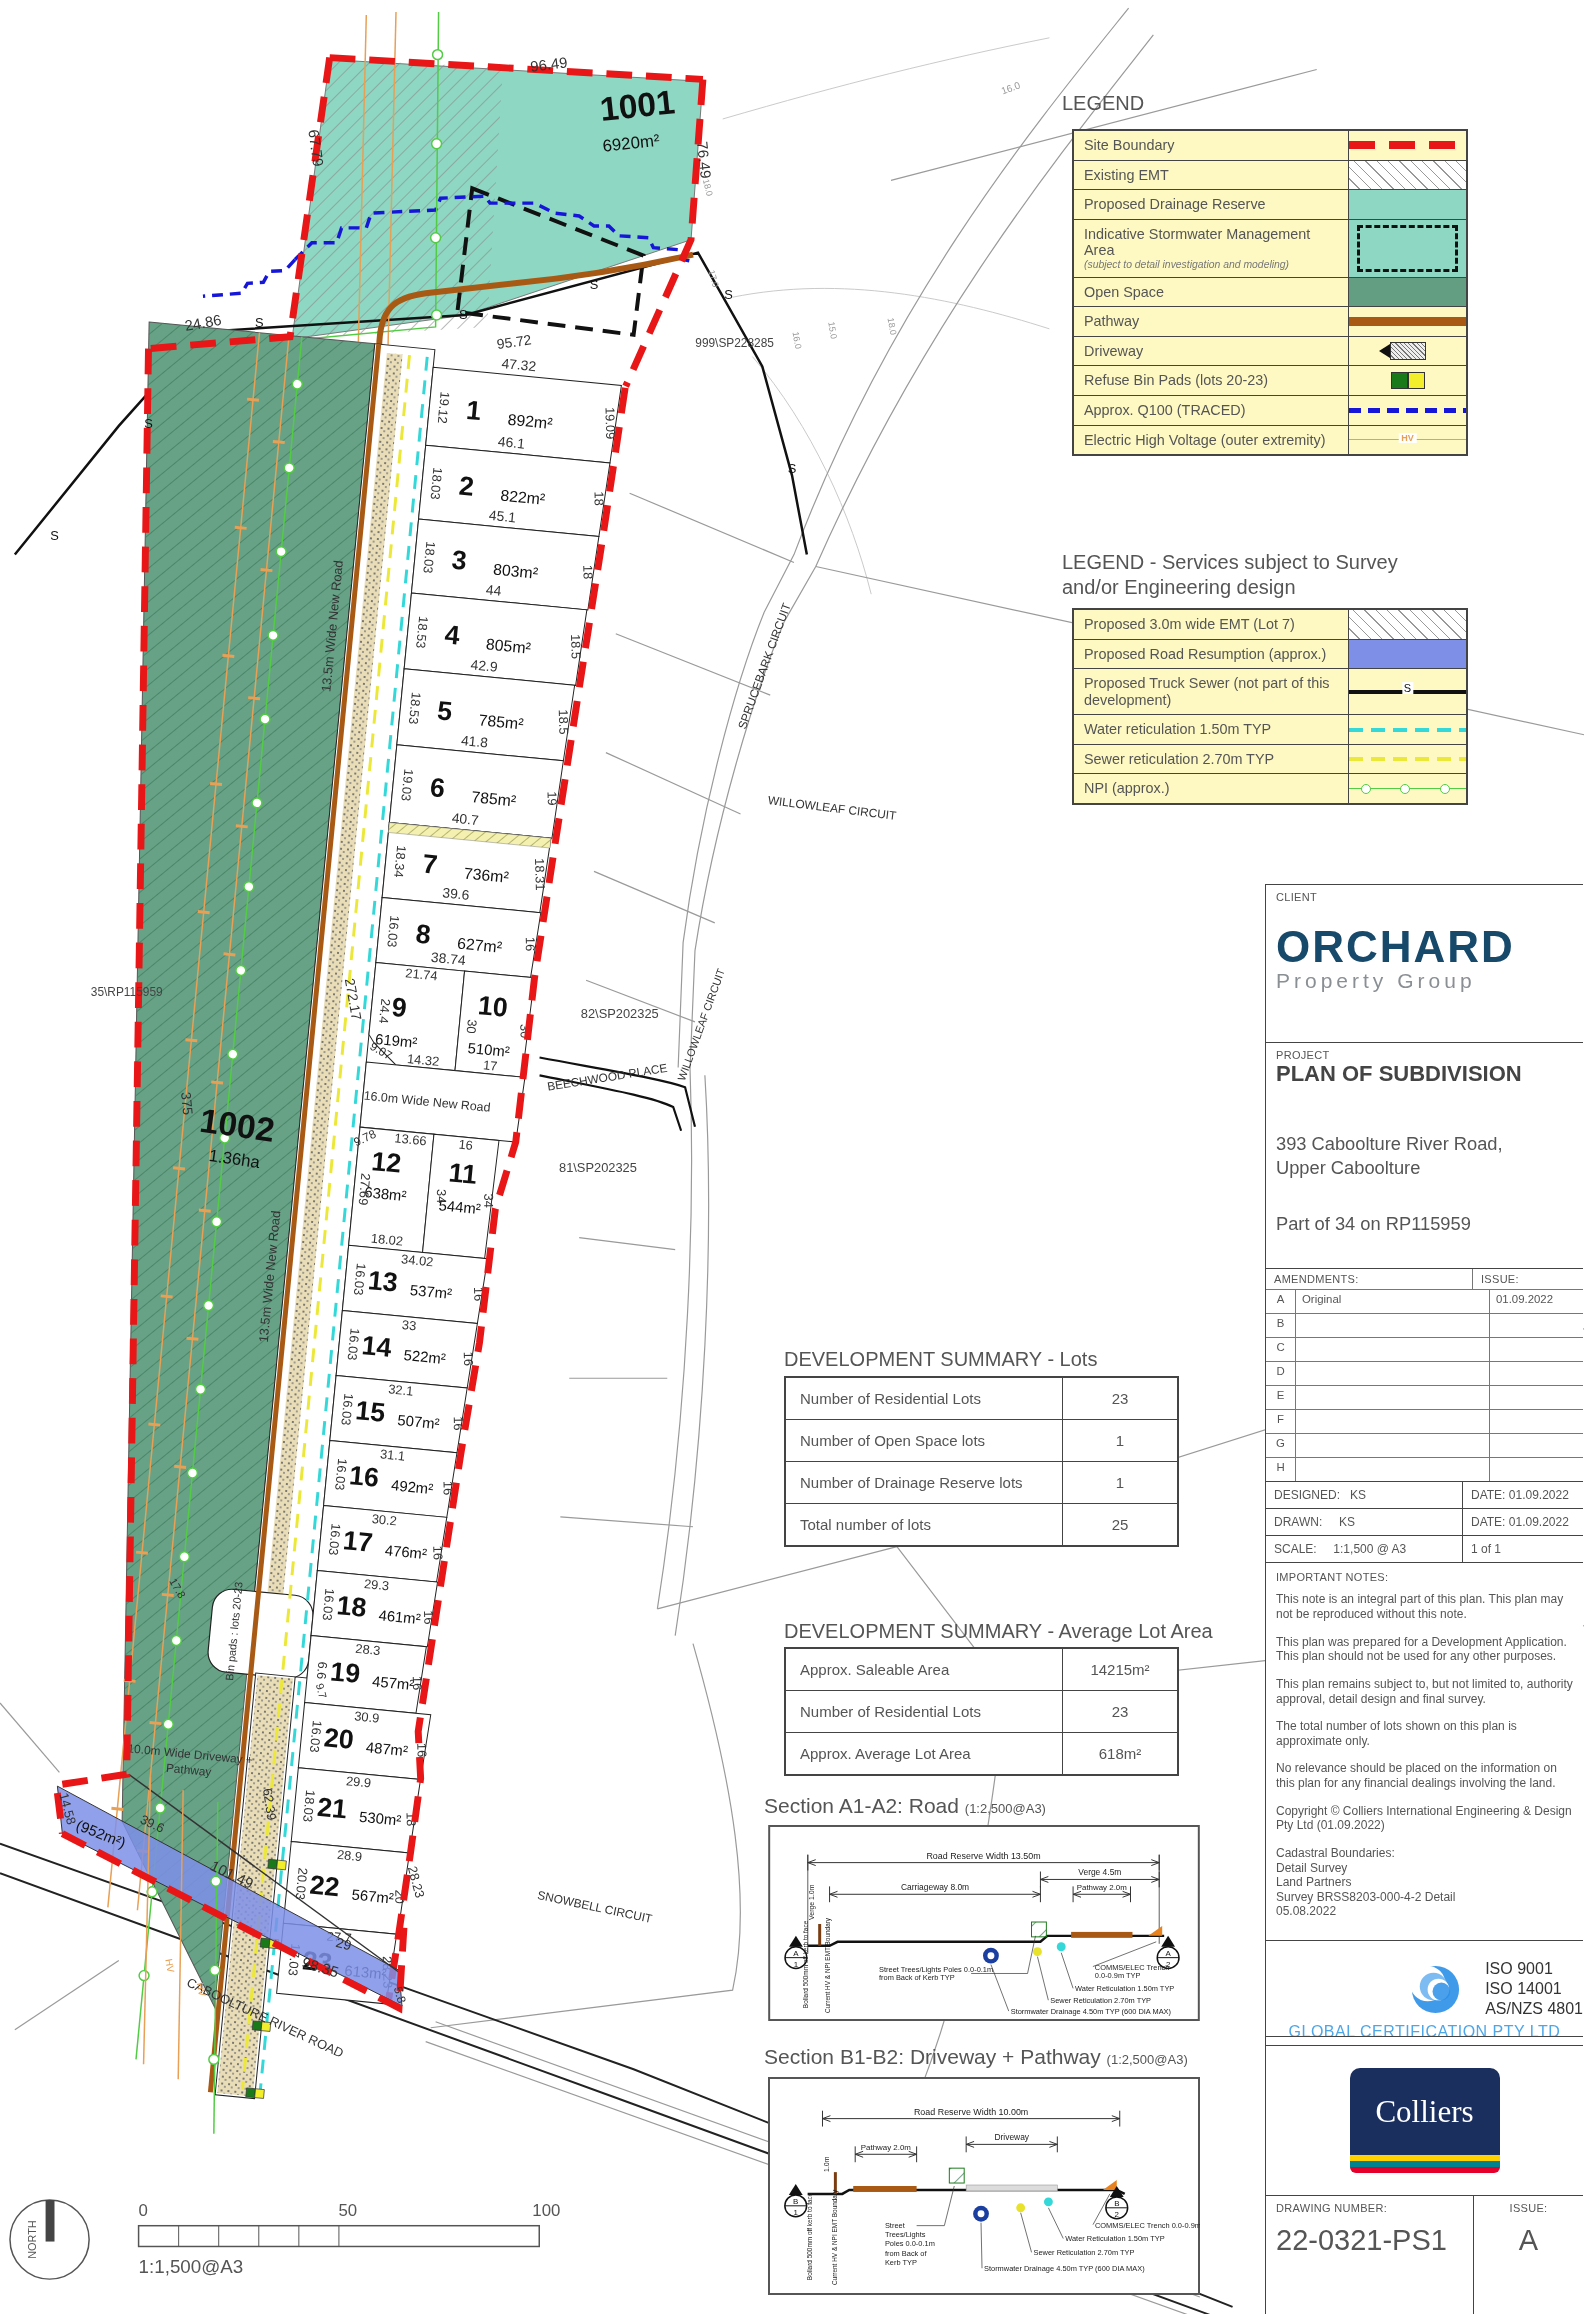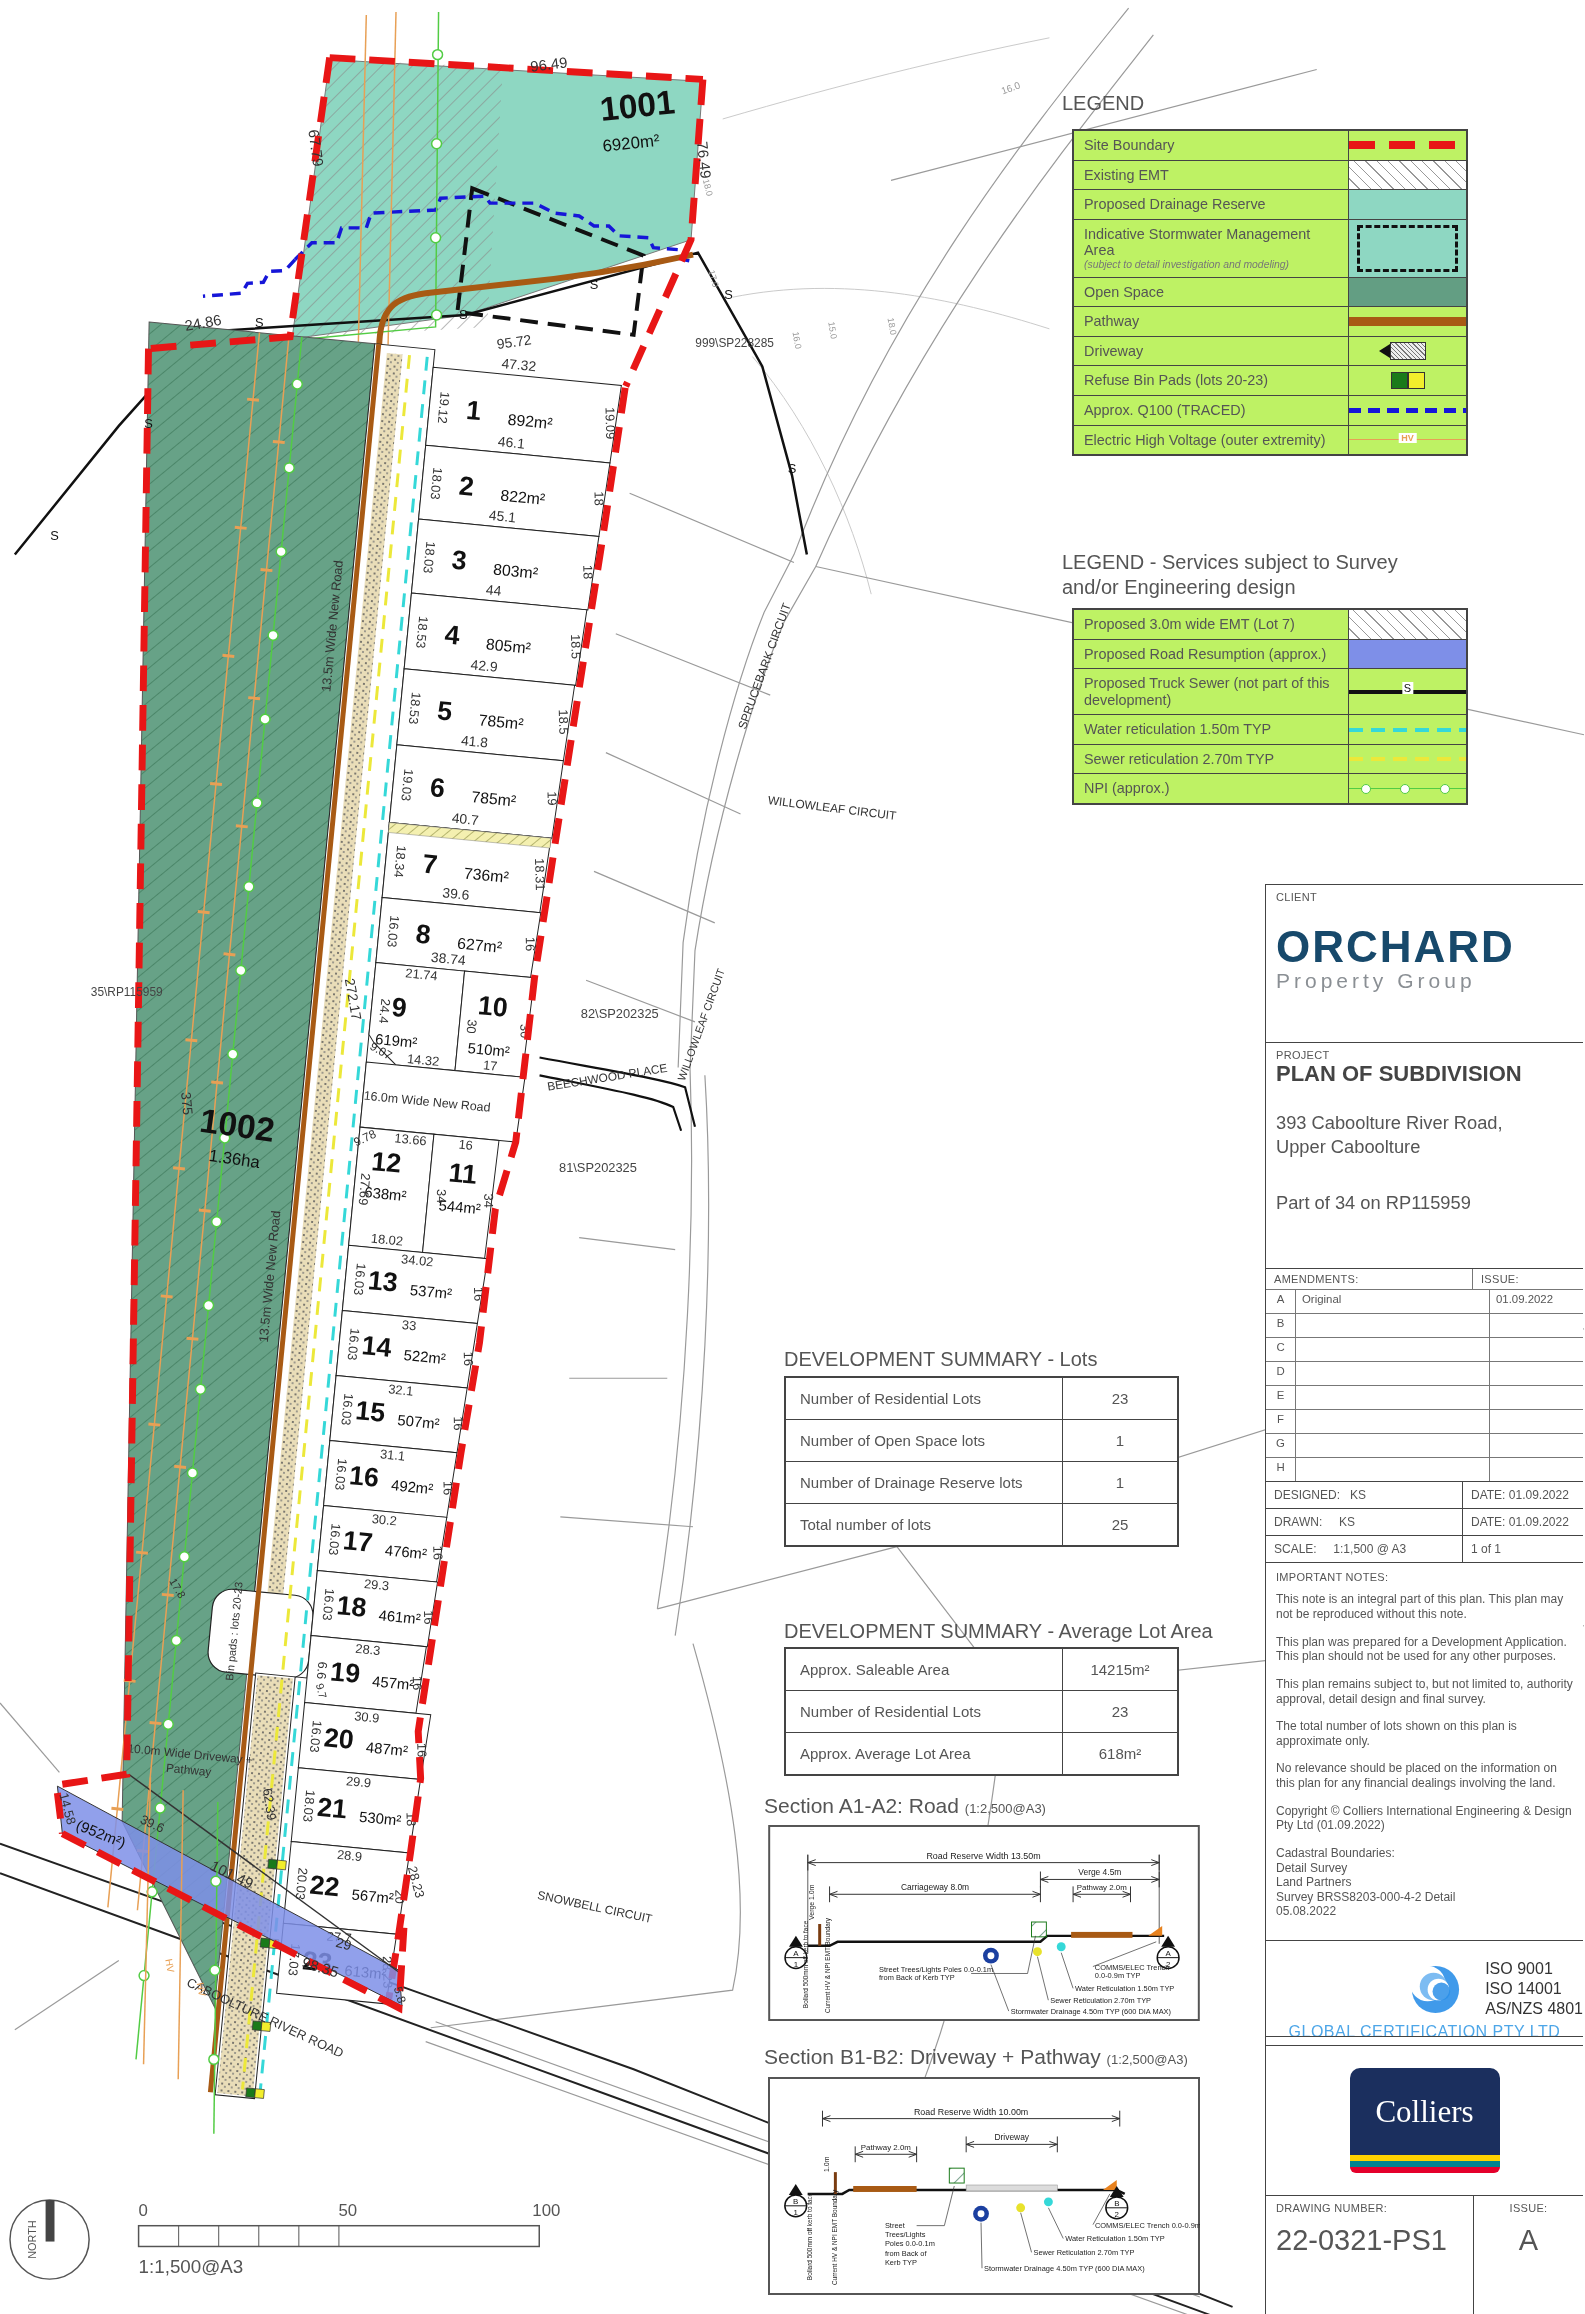--- a/index.html
+++ b/index.html
@@ -1,21 +1,21 @@
 <!DOCTYPE html>
 <html><head>
 <meta charset="utf-8">
 <style>
   html,body{margin:0;padding:0;background:#fff;}
   #sheet{position:relative;width:1585px;height:2315px;background:#fff;overflow:hidden;
          font-family:"Liberation Sans", sans-serif;color:#555;}
   .abs{position:absolute;}
   
   .legend-title{font-size:20px;color:#555;}
-  .legend-box{border:2px solid #444;background:#bef264;}
+  .legend-box{border:2px solid #444;background:#fef9c3;}
   .legend-row{display:flex;align-items:center;border-top:1.5px solid #444;}
   .legend-row:first-child{border-top:none;}
   .legend-label{flex:1;padding:6px 10px;font-size:14.4px;color:#555;line-height:1.15;}
   .legend-label .sub{font-size:10.4px;font-style:italic;color:#777;}
   .legend-swatch{width:117px;align-self:stretch;border-left:1.5px solid #444;position:relative;
                  display:flex;align-items:center;justify-content:center;overflow:hidden;}
   .sw-red-dash{width:100%;height:8px;background:repeating-linear-gradient(90deg,#e81616 0 26px,transparent 26px 40px);}
   .sw-hatch{position:absolute;inset:0;background:repeating-linear-gradient(45deg,#fff 0 7px,#999 7px 8px);}
   .sw-mint{position:absolute;inset:0;background:#8ed7c2;}
   .sw-green{position:absolute;inset:0;background:#639e83;}
@@ -746,21 +746,21 @@
     <div class="tb-sec" style="height:145px;padding:6px 10px">
       <div class="tb-small">CLIENT</div>
       <div style="text-align:left;margin-top:22px">
         <div class="orchard">ORCHARD</div>
         <div class="orchard-sub">Property Group</div>
       </div>
     </div>
     <div class="tb-sec" style="height:213px;padding:6px 10px">
       <div class="tb-small">PROJECT</div>
       <div class="proj-title">PLAN OF SUBDIVISION</div>
-      <div class="proj-addr" style="margin-top:24px">
+      <div class="proj-addr" style="margin-top:45px">
         <span>393 Caboolture River Road,</span><br>
         <span>Upper Caboolture</span>
       </div>
       <div class="proj-addr" style="margin-top:32px">Part of 34 on RP115959</div>
     </div>
     <div class="tb-sec" style="padding:0">
       <div style="display:flex">
         <div style="flex:1;padding:4px 8px" class="tb-small">AMENDMENTS:</div>
         <div style="width:94px;border-left:1px solid #777;padding:4px 8px" class="tb-small">ISSUE:</div>
       </div>

